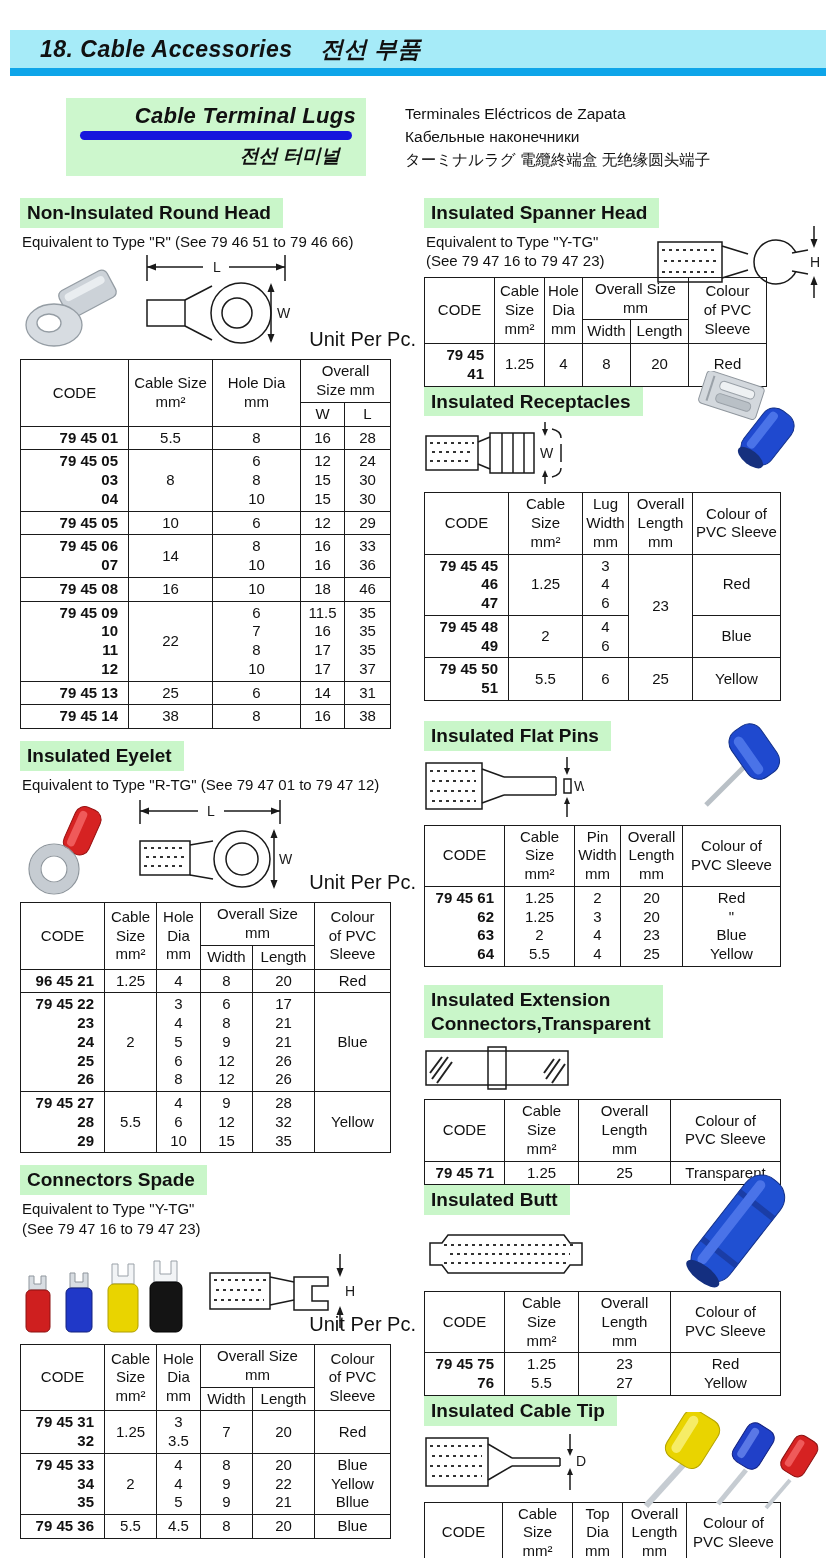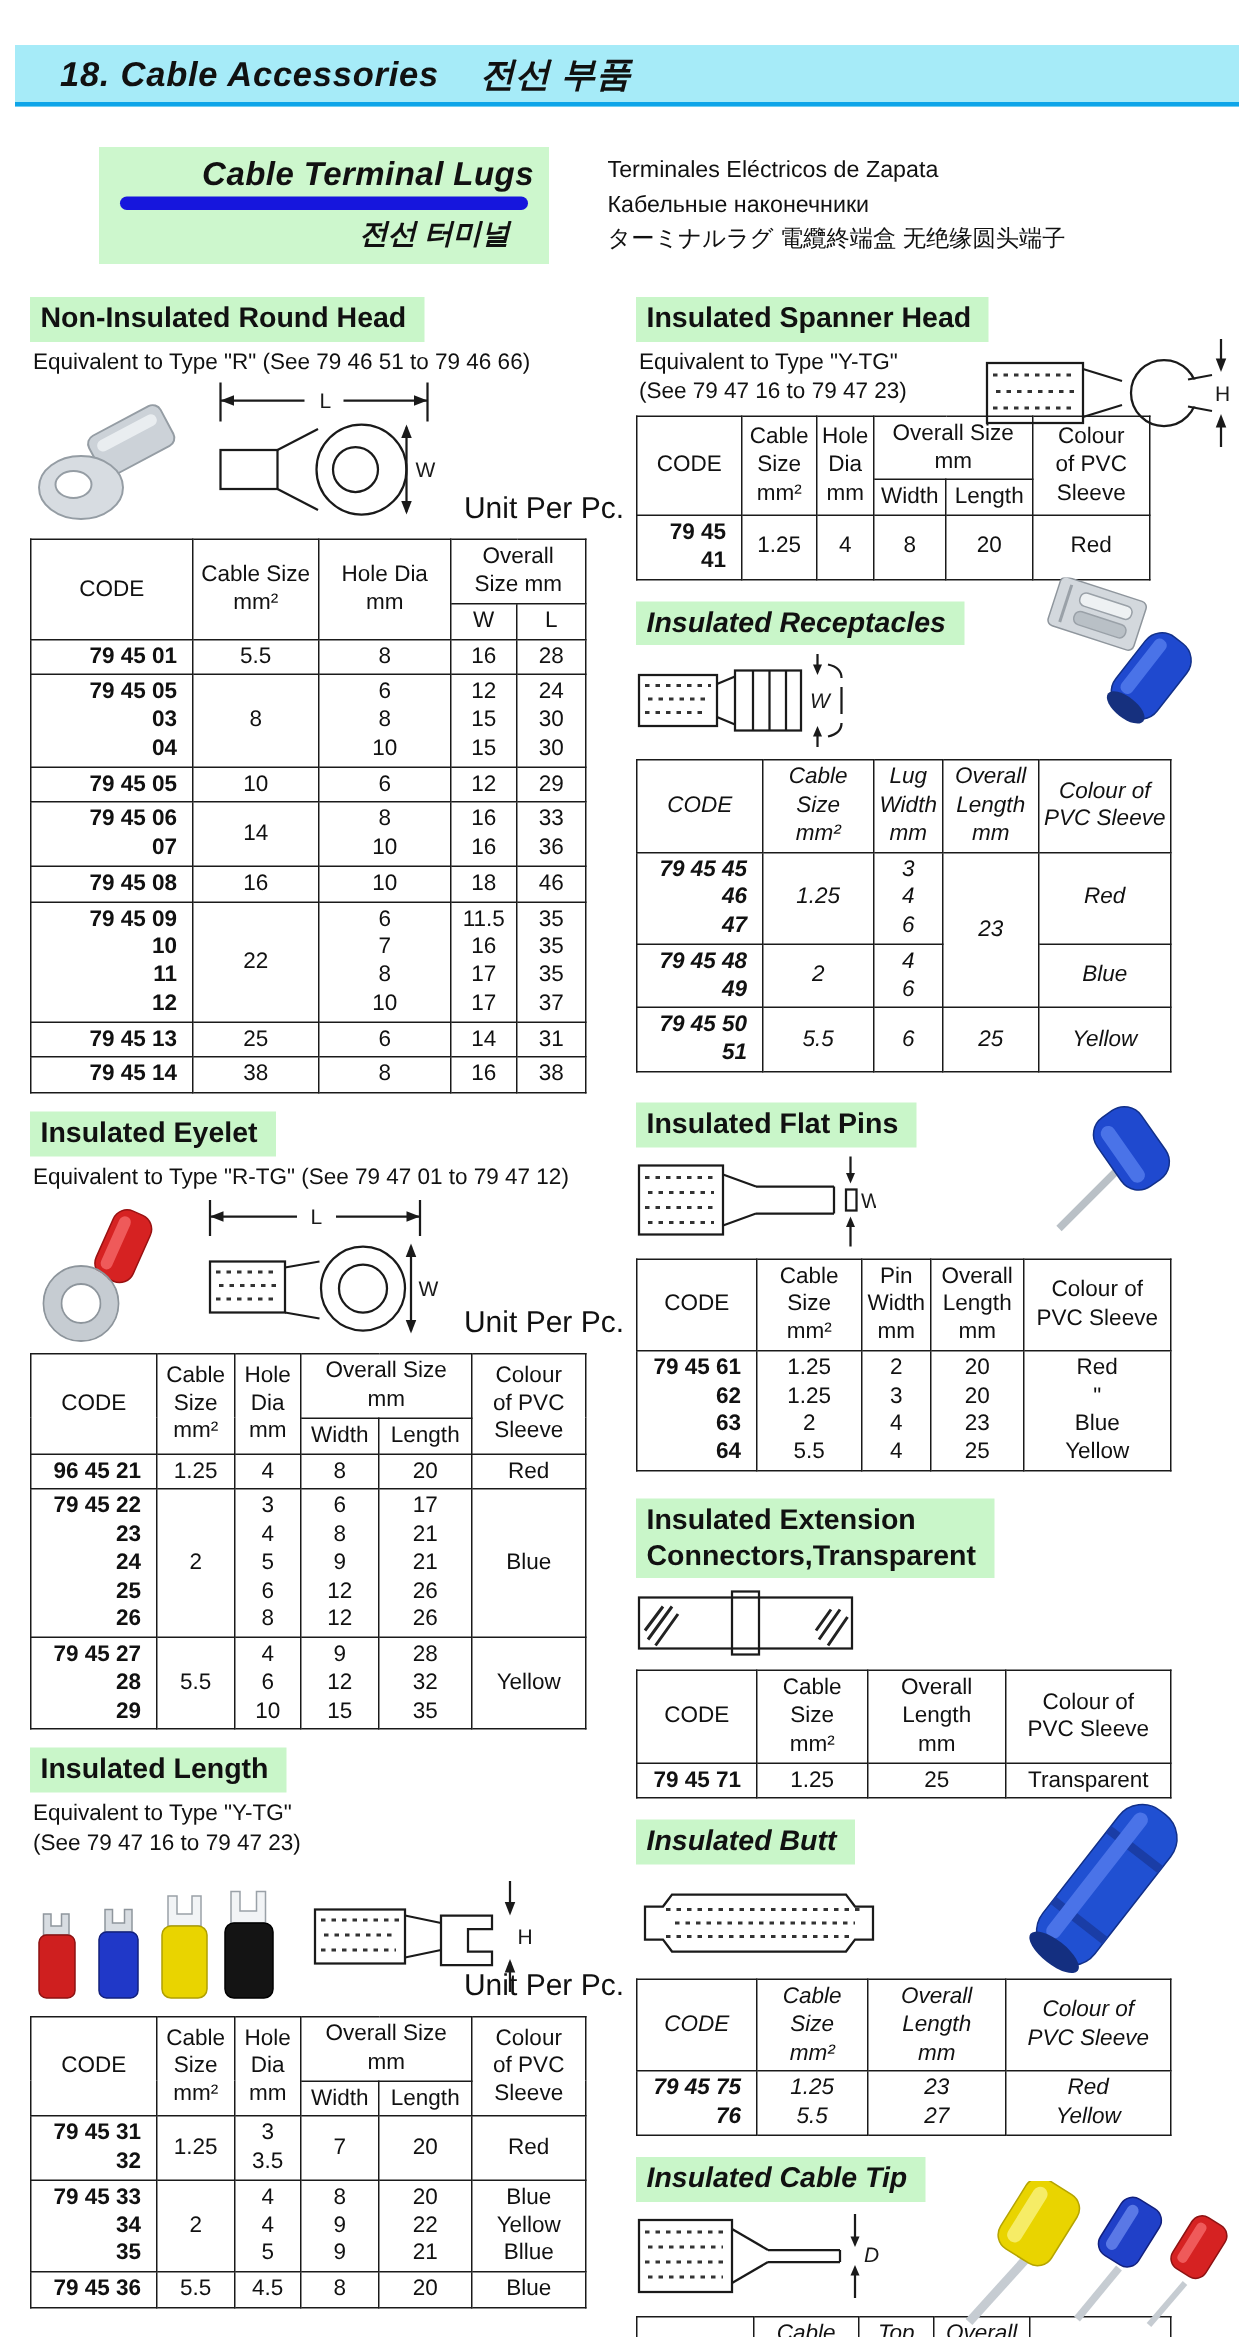--- a/index.html
+++ b/index.html
@@ -3,21 +3,21 @@
 <meta charset="utf-8">
 <style>
   html,body{margin:0;padding:0;}
   body{
     width:826px;height:1558px;position:relative;background:#ffffff;
     font-family:"Liberation Sans", sans-serif;color:#111;overflow:hidden;
   }
   
   .header-bar{
     position:absolute;top:30px;left:10px;right:0;height:38px;
-    background:#a6ebf8;border-bottom:3px solid #0ea5e9;
+    background:#a6ebf8;border-bottom:8px solid #0ea5e9;
     display:flex;align-items:center;
   }
   .header-bar span{
     font-size:23px;font-weight:bold;font-style:italic;padding-left:30px;letter-spacing:.5px;white-space:pre;
   }
   
   .title-box{
     position:absolute;left:66px;top:98px;width:300px;height:78px;
     background:#cdf7cd;padding:5px 10px;box-sizing:border-box;
   }
@@ -42,21 +42,21 @@
     border:1.6px solid #1a1a1a;font-size:15px;font-weight:normal;text-align:center;
     vertical-align:middle;white-space:pre-line;padding:2px 2px;line-height:1.25;
   }
   td.code{text-align:right;font-weight:bold;padding-right:10px;}
   
   svg{display:block;}
   .lineart{stroke:#1a1a1a;stroke-width:1.5;fill:none;}
   .dimfill{fill:#1a1a1a;stroke:none;}
   .dimtext{font-family:"Liberation Sans",sans-serif;font-size:14px;fill:#1a1a1a;}
   .speck{stroke:#333;stroke-width:2;stroke-dasharray:3 4;fill:none;}
-  .mt12{margin-top:12px;} .mt14{margin-top:14px;font-style:italic;}
+  .mt12{margin-top:12px;} .mt14{}
   .mt18{margin-top:18px;} .mt20{margin-top:20px;}
   .abs-photo{position:absolute;}
 </style>
 </head>
 <body>
 
 <div class="header-bar">
   <span>18. Cable Accessories    전선 부품</span>
 </div>
 
@@ -326,21 +326,21 @@
             <td>28
 32
 35</td>
             <td>Yellow</td>
           </tr>
         </tbody>
       </table>
   </section>
 
   <section class="mt12">
-    <div class="sec-title">Insulated Length</div>
+    <div class="sec-title">Connectors Spade</div>
     <div class="sec-sub">Equivalent to Type "Y-TG"
 (See 79 47 16 to 79 47 23)</div>
     <div class="fig-row" style="height:98px">
       <svg width="178" height="96" viewBox="0 0 178 96">
         <path d="M9,48 v-14 h5 v8 h7 v-8 h5 v14 z" fill="#d8dde2" stroke="#8f969d"></path>
         <rect x="6" y="48" width="24" height="42" rx="5" fill="#cf1f1f" stroke="#8d1212"></rect>
         <path d="M50,46 v-15 h5 v9 h8 v-9 h5 v15 z" fill="#d8dde2" stroke="#8f969d"></path>
         <rect x="46" y="46" width="26" height="44" rx="5" fill="#2038c8" stroke="#12207e"></rect>
         <path d="M92,42 v-20 h6 v12 h10 v-12 h6 v20 z" fill="#f2f4f6" stroke="#9aa1a8"></path>
         <rect x="88" y="42" width="30" height="48" rx="6" fill="#e9d400" stroke="#b0a000"></rect>

